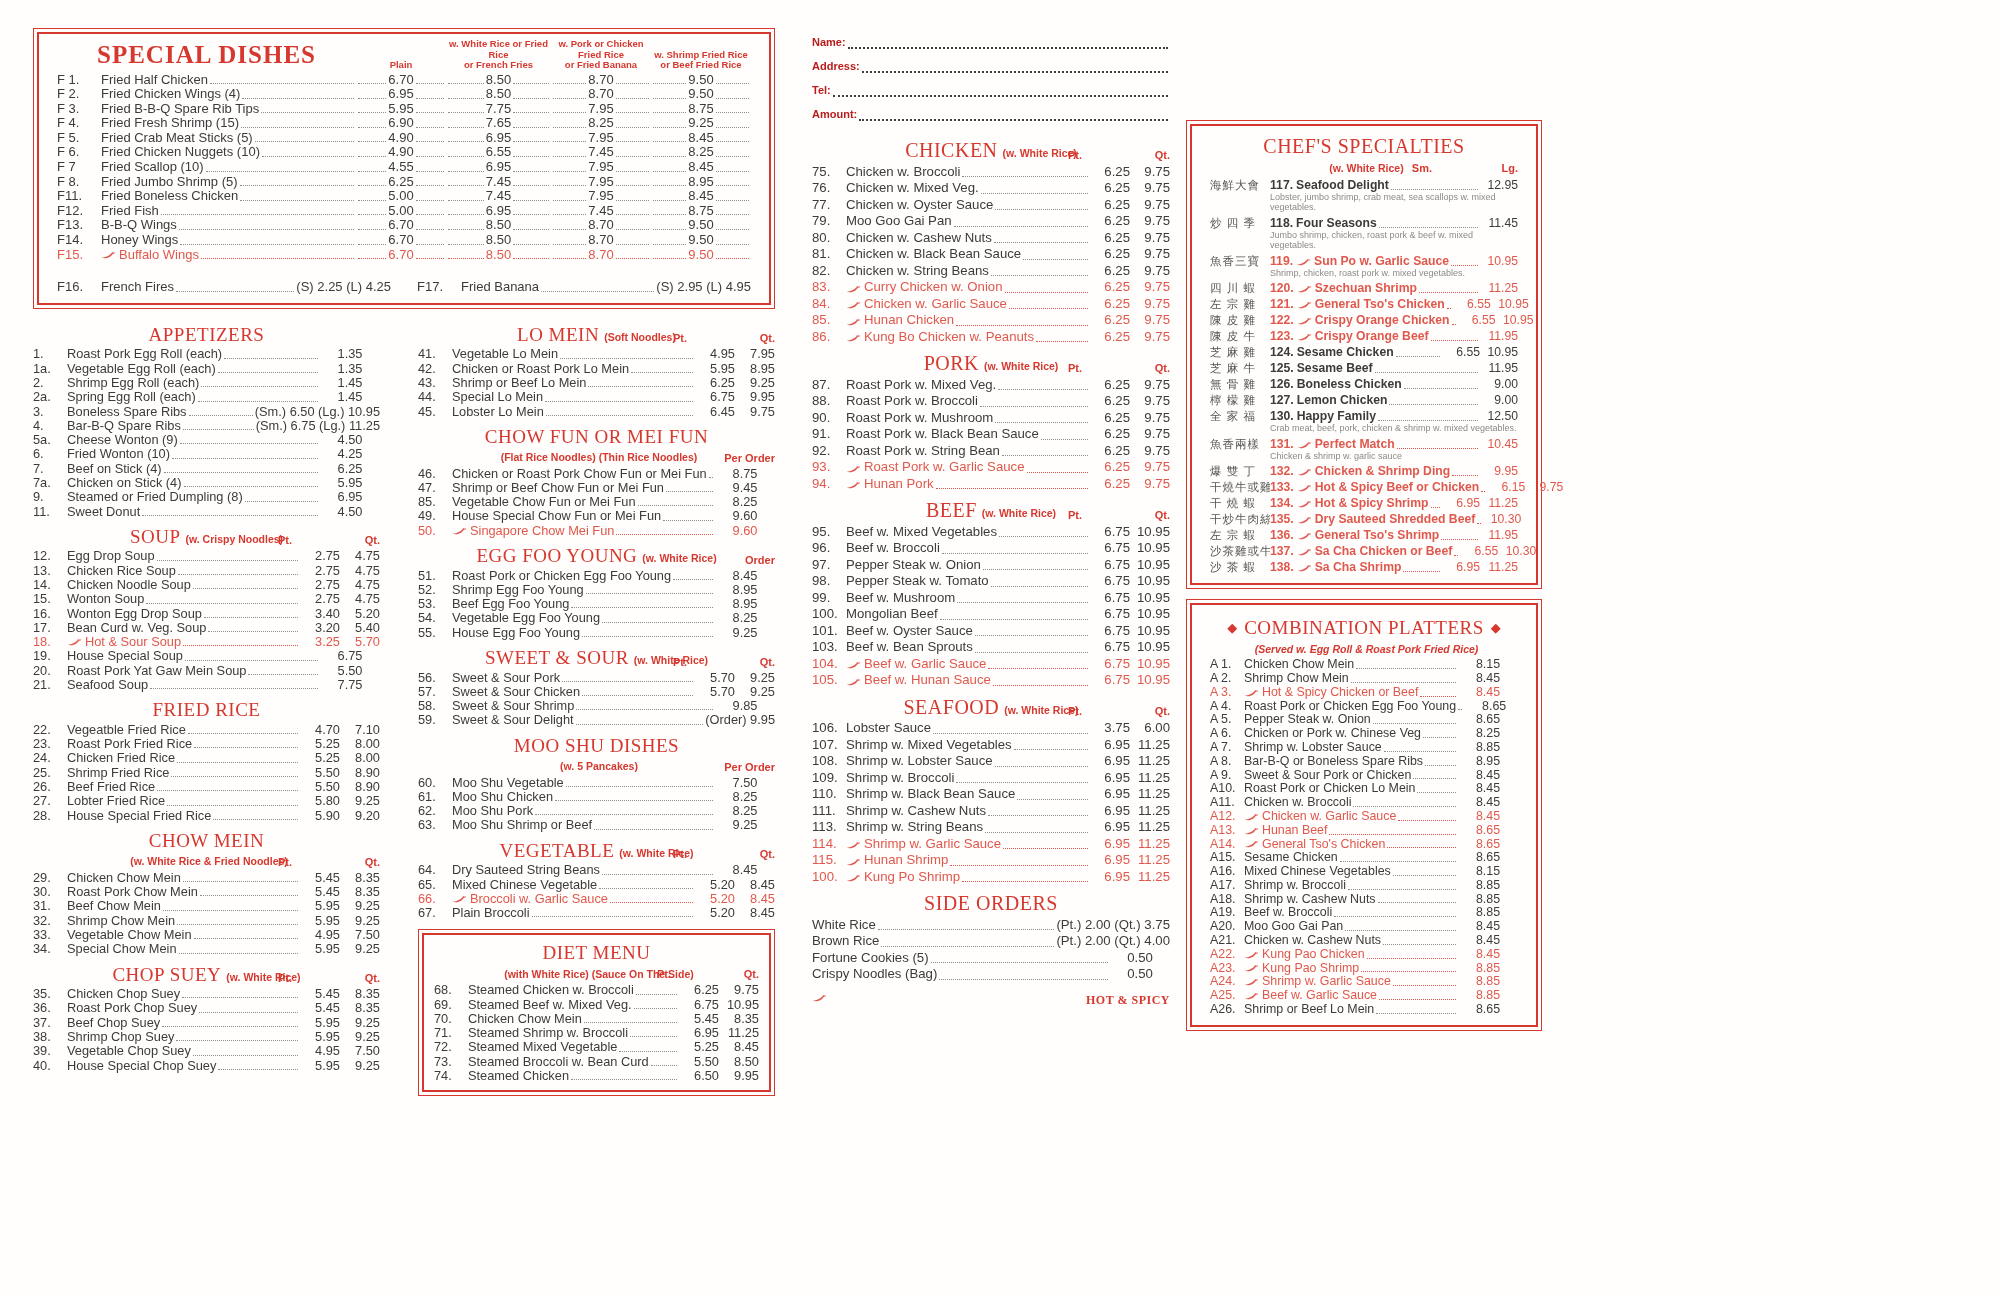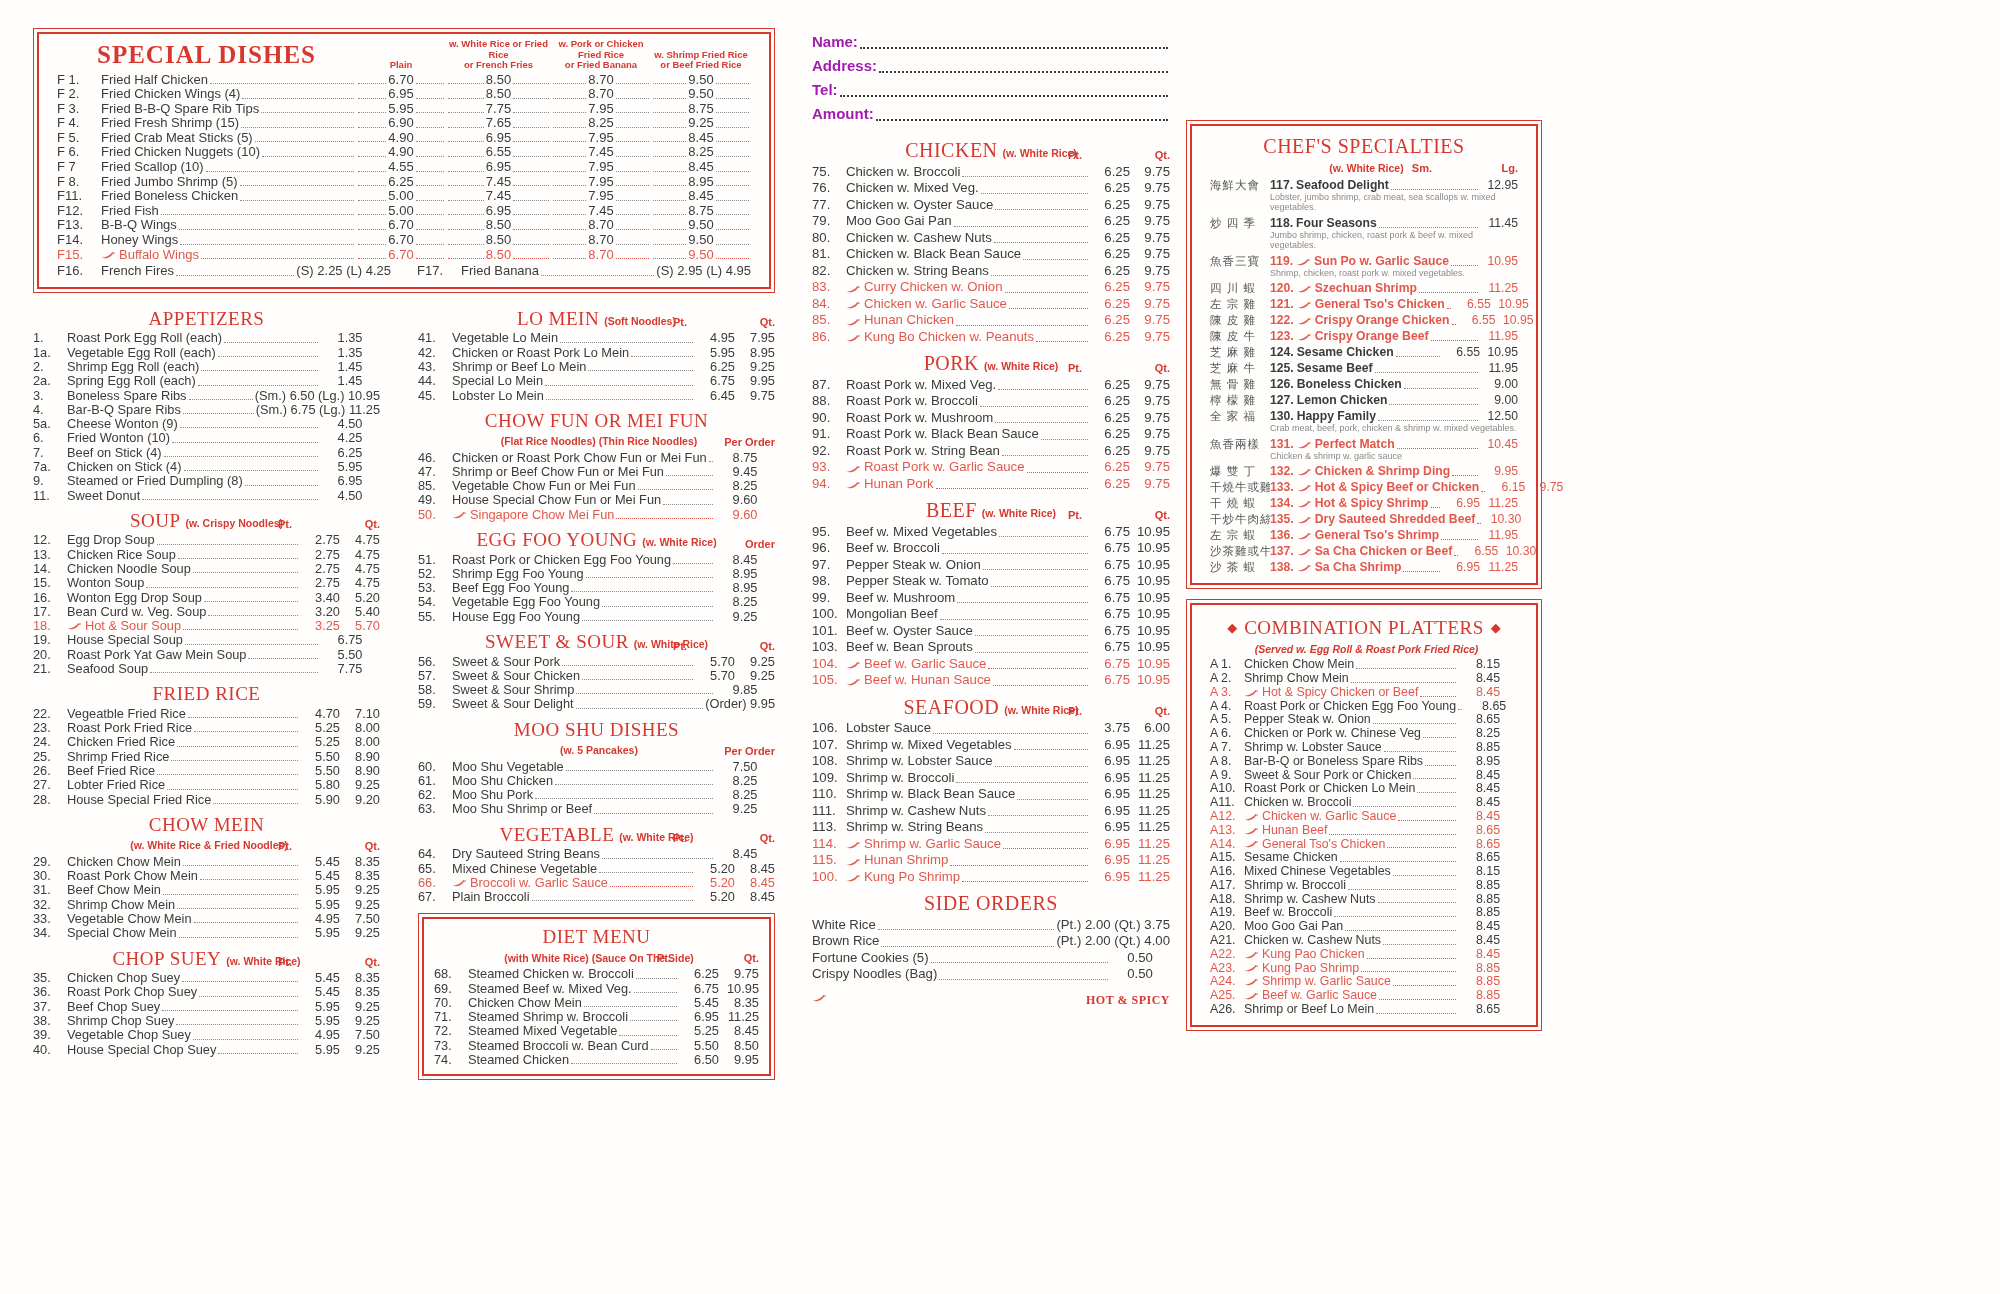--- a/index.html
+++ b/index.html
@@ -65,27 +65,27 @@
 .sp-title{font-family:"Liberation Serif",serif;font-weight:700;font-size:25px;letter-spacing:1px;color:var(--red);}
 .sp-h{flex:none;color:var(--red);font-weight:700;font-size:9.5px;line-height:10.5px;text-align:center;white-space:pre-line;}
 .sp-hc1,.sp-c1{width:90px;}
 .sp-hc2,.sp-c2{width:105px;}
 .sp-hc3,.sp-c3{width:100px;}
 .sp-hc4,.sp-c4{width:100px;}
 .sp-row{font-size:13px;line-height:14.6px;}
 .sp-no{flex:none;width:44px;}
 .sp-cell{flex:none;display:flex;align-items:flex-end;}
 .sp-price{flex:none;text-align:center;}
-.sp-foot{display:flex;gap:26px;margin-top:2px;font-size:13px;line-height:14.6px;}
+.sp-foot{display:flex;gap:26px;margin-top:18px;font-size:13px;line-height:14.6px;}
 .sp-fhalf{flex:1;}
 .sp-fhalf .pps{text-align:right;}
 
 
 .order-form{padding:2px 0 6px;}
-.oline{font-size:15px;font-weight:700;color:#a21caf;line-height:24px;}
+.oline{font-size:11px;font-weight:700;color:#b91c1c;line-height:24px;}
 .oline .dots{border-bottom:2px dotted #3d3d3d;margin-bottom:5px;}
 
 
 .hot-legend{display:flex;justify-content:space-between;align-items:center;gap:22px;margin-top:10px;color:var(--red);font-family:"Liberation Serif",serif;font-weight:700;font-size:12px;letter-spacing:.5px;}
 </style>
 </head>
 <body>
 
 <div class="left-wrap">
   <div class="frame">

